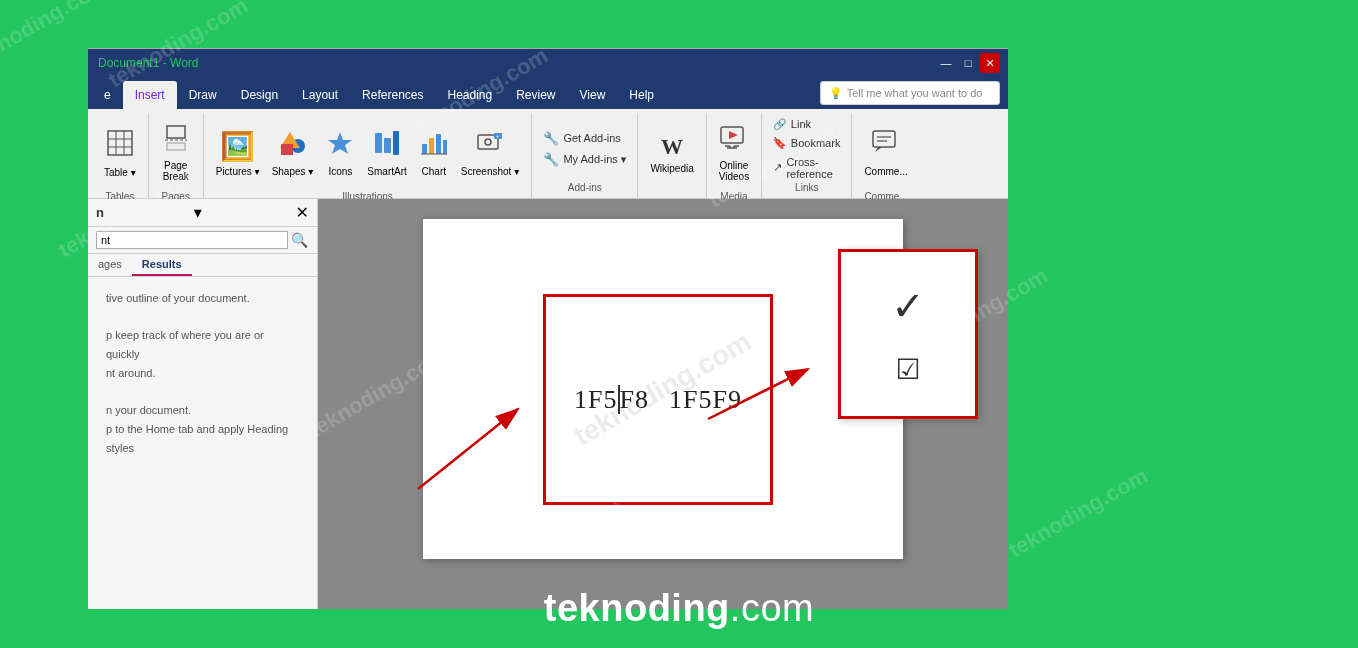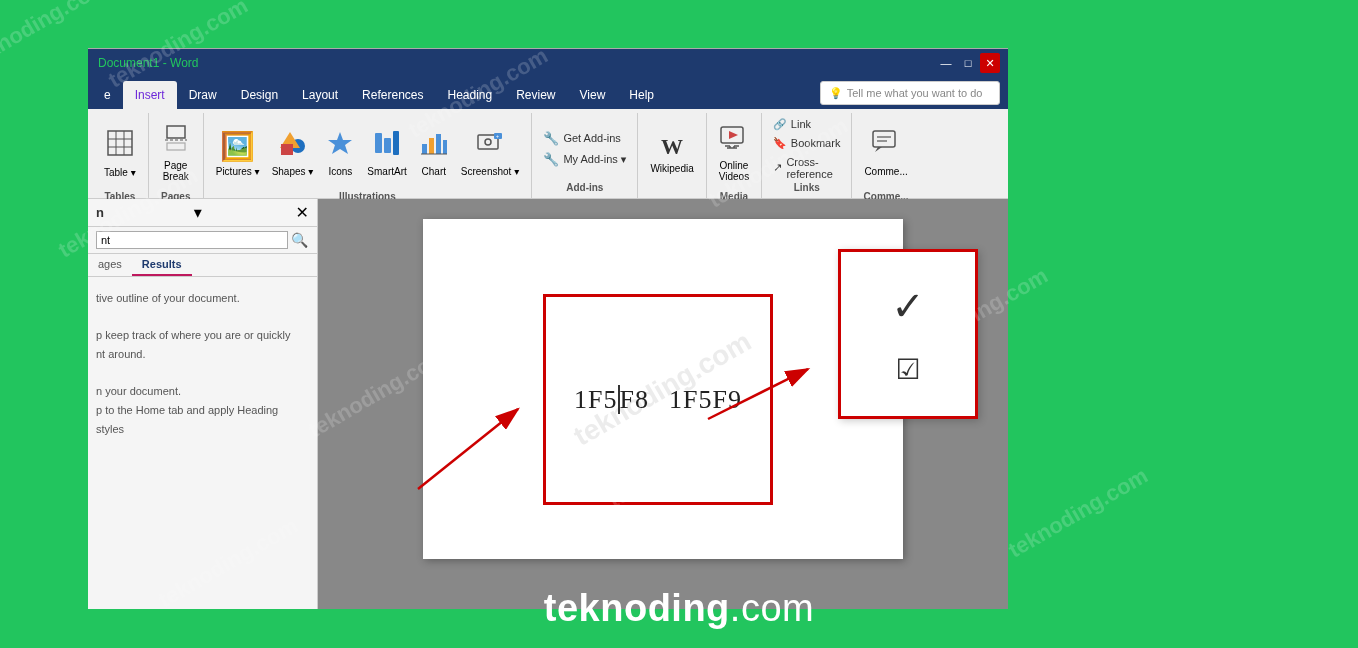--- a/index.html
+++ b/index.html
@@ -126,21 +126,20 @@
       padding: 2px 6px;
       min-width: 50px;
     }
     .ribbon-group:last-child { border-right: none; }
     .ribbon-group-label {
       font-size: 10px;
       color: #555;
       margin-top: auto;
       padding-bottom: 3px;
       text-align: left;
-      font-weight: bold;
     }
     .ribbon-items {
       display: flex;
       align-items: center;
       flex: 1;
       gap: 2px;
     }
 
     
     .ribbon-item-large {
@@ -224,21 +223,21 @@
       font-size: 11px;
       cursor: pointer;
       color: #555;
     }
     .nav-tab.active {
       color: #1e3a6e;
       border-bottom: 2px solid #be185d;
       font-weight: bold;
     }
     .nav-content {
-      padding: 12px 8px;
+      padding: 12px 18px;
       font-size: 11px;
       color: #555;
       line-height: 1.7;
     }
 
     
     .doc-area {
       flex: 1;
       background: #888;
       display: flex;

